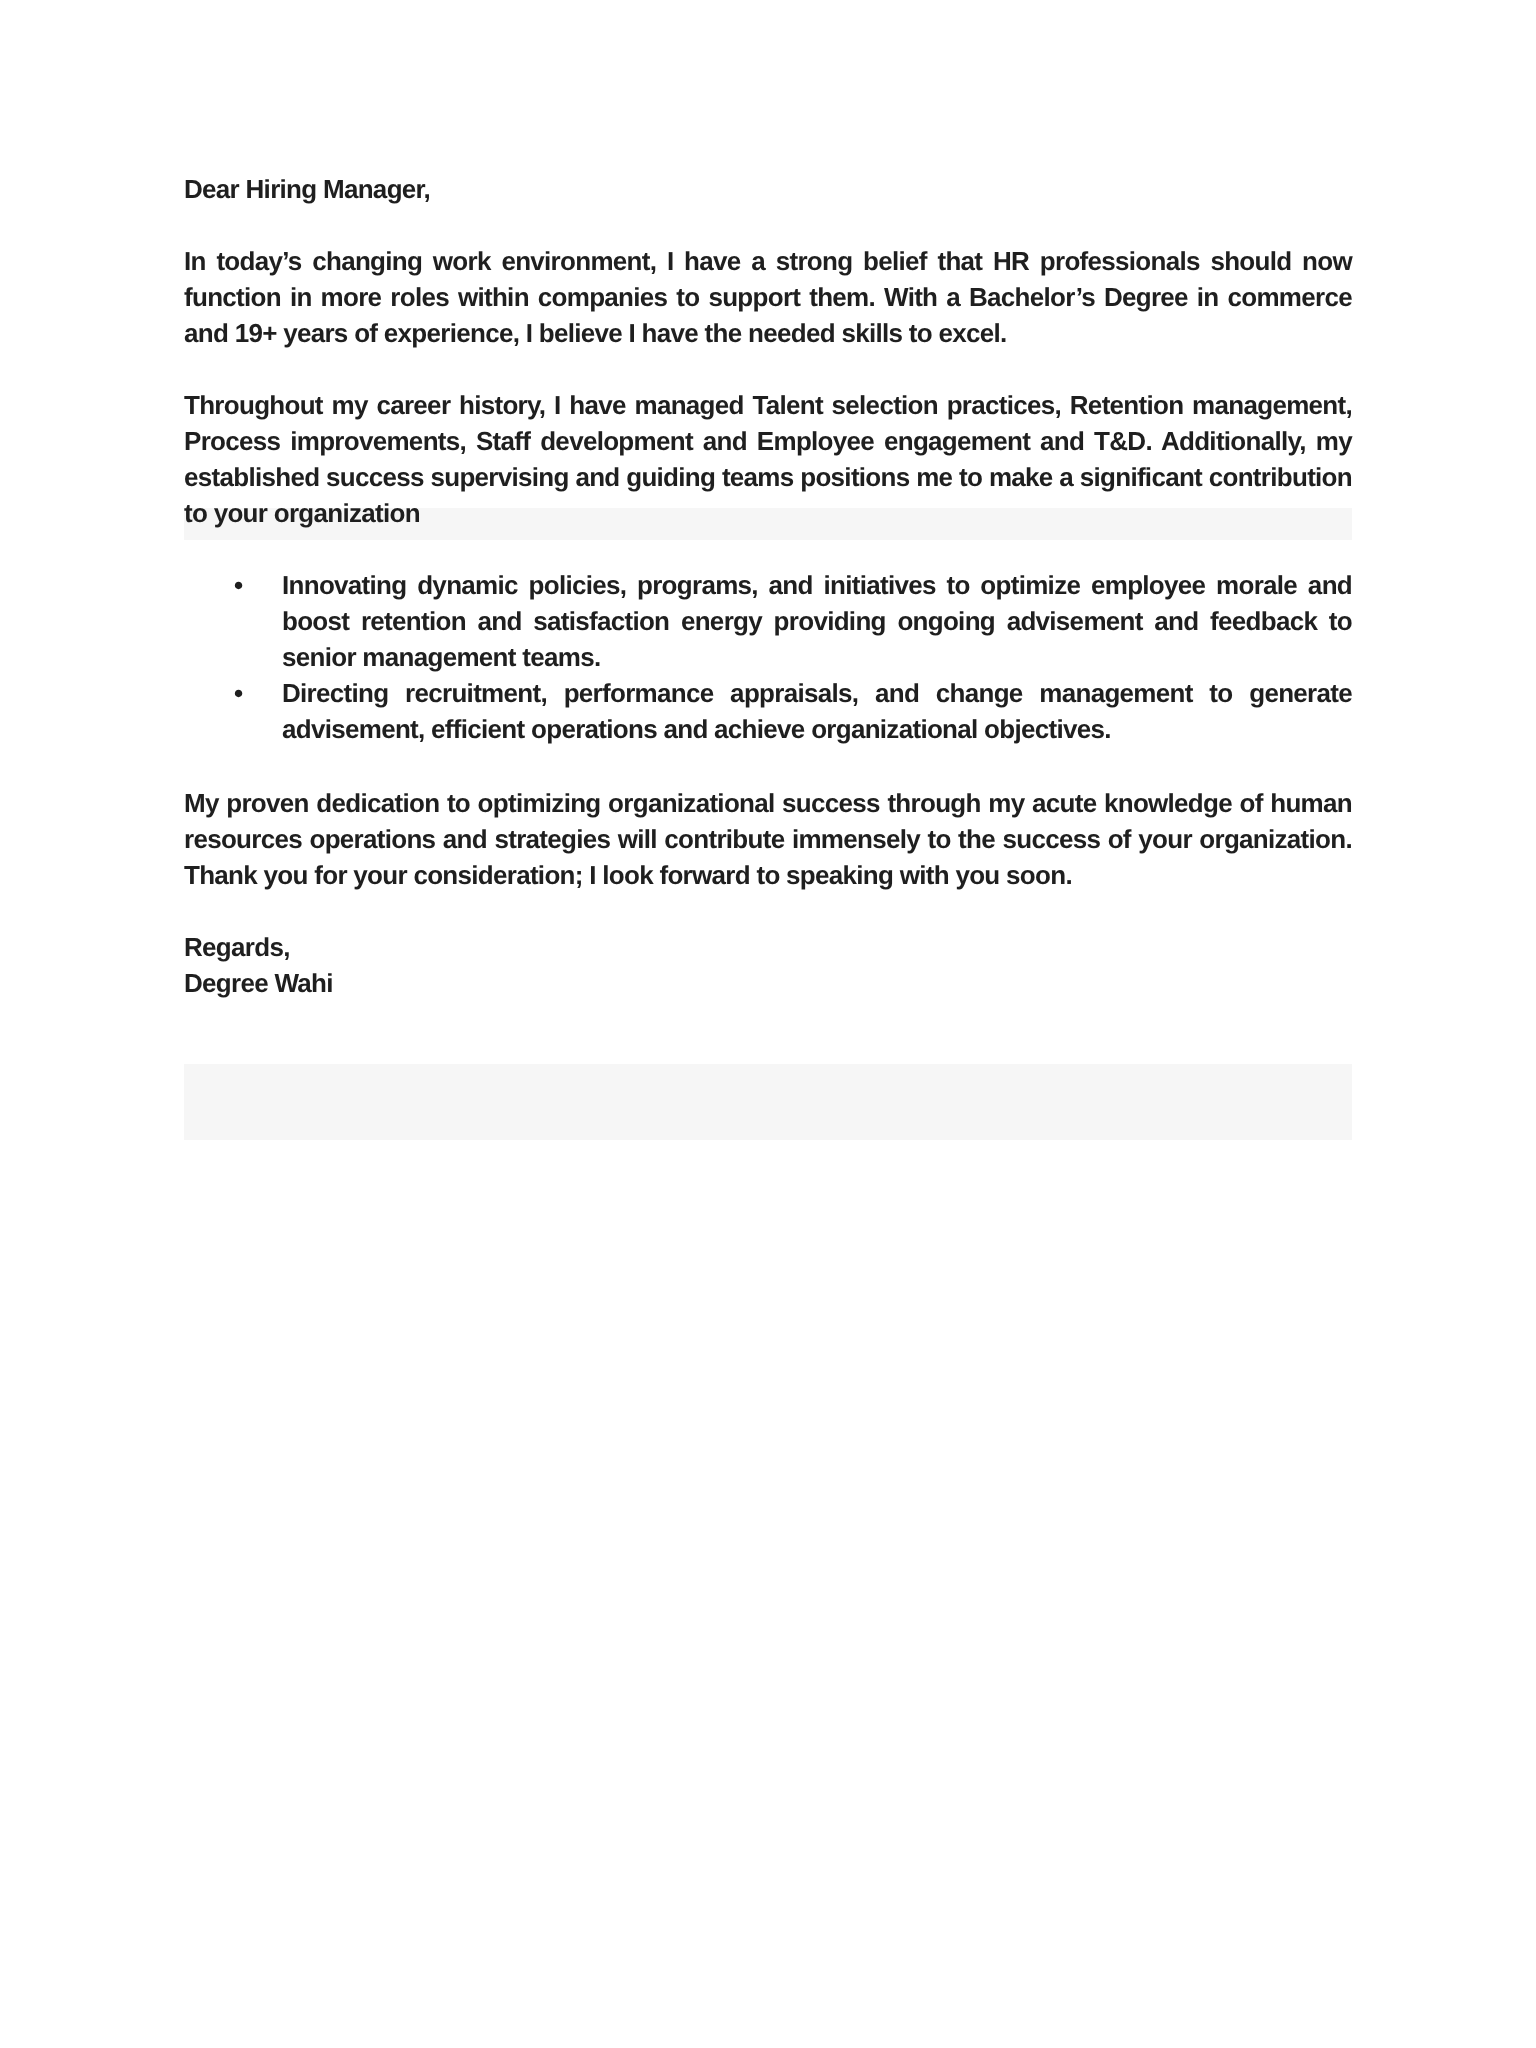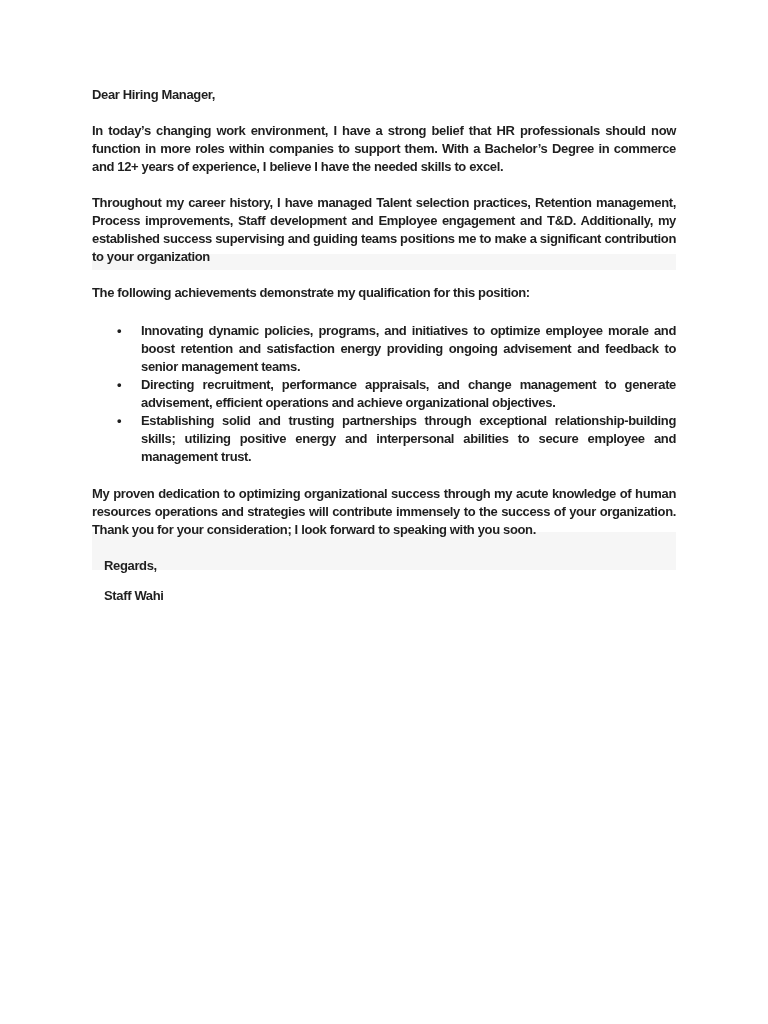--- a/index.html
+++ b/index.html
@@ -51,21 +51,21 @@
     text-align: justify;
   }
   ul.achievements li::before {
     content: "\2022";
     position: absolute;
     left: -24px;
     top: 0;
     font-weight: bold;
   }
   .signoff-block p {
-    margin: 12px;
+    margin: 0;
     text-align: left;
   }
   
   .band {
     position: absolute;
     left: 0;
     width: 584px;
     background: var(--band-color, #f6f6f6);
     z-index: 0;
   }
@@ -76,33 +76,31 @@
 <body>
 
 <div class="page">
   <div class="letter">
 
     <div class="band band-1"></div>
     <div class="band band-2"></div>
 
     <p class="salutation">Dear Hiring Manager,</p>
 
-    <p>In today’s changing work environment, I have a strong belief that HR professionals should now function in more roles within companies to support them. With a Bachelor’s Degree in commerce and 12+ years of experience, I believe I have the needed skills to excel.</p>
+    <p>In today’s changing work environment, I have a strong belief that HR professionals should now function in more roles within companies to support them. With a Bachelor’s Degree in commerce and 19+ years of experience, I believe I have the needed skills to excel.</p>
 
     <p>Throughout my career history, I have managed Talent selection practices, Retention management, Process improvements, Staff development and Employee engagement and T&amp;D. Additionally, my established success supervising and guiding teams positions me to make a significant contribution to your organization</p>
 
-    <p class="lead">The following achievements demonstrate my qualification for this position:</p>
 
     <ul class="achievements">
       <li>Innovating dynamic policies, programs, and initiatives to optimize employee morale and boost retention and satisfaction energy providing ongoing advisement and feedback to senior management teams.</li>
       <li>Directing recruitment, performance appraisals, and change management to generate advisement, efficient operations and achieve organizational objectives.</li>
-      <li>Establishing solid and trusting partnerships through exceptional relationship-building skills; utilizing positive energy and interpersonal abilities to secure employee and management trust.</li>
     </ul>
 
     <p>My proven dedication to optimizing organizational success through my acute knowledge of human resources operations and strategies will contribute immensely to the success of your organization. Thank you for your consideration; I look forward to speaking with you soon.</p>
 
     <div class="signoff-block">
       <p>Regards,</p>
-      <p>Staff Wahi</p>
+      <p>Degree Wahi</p>
     </div>
 
   </div>
 </div>
 
 </body></html>

